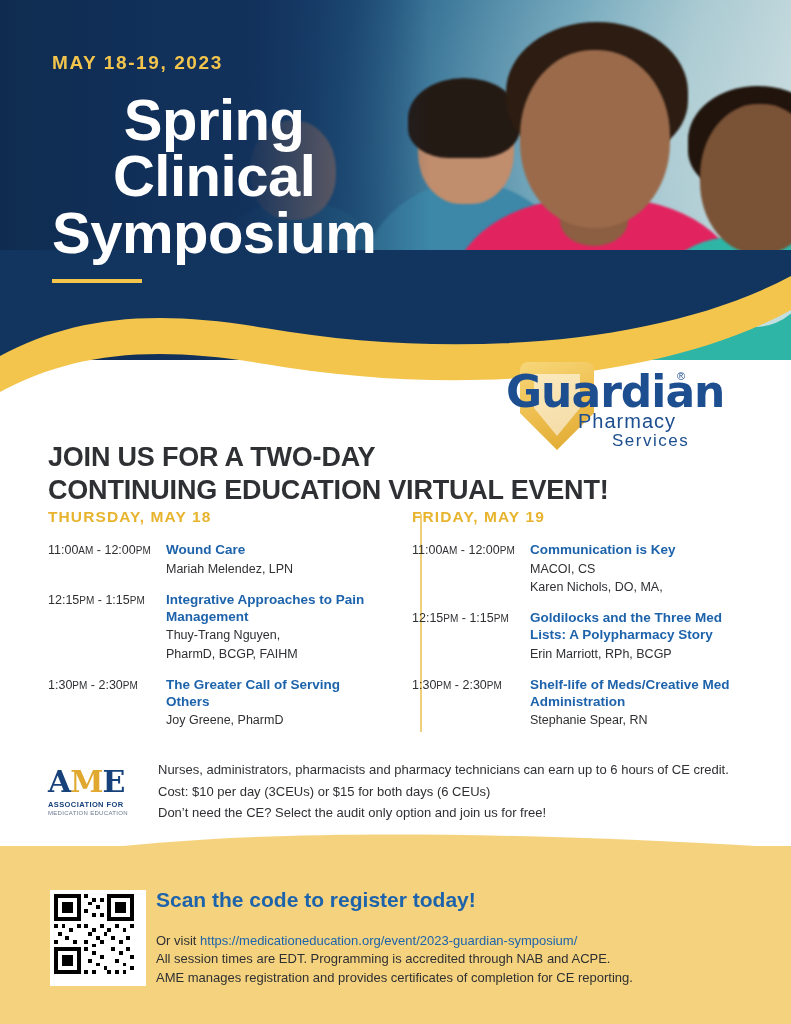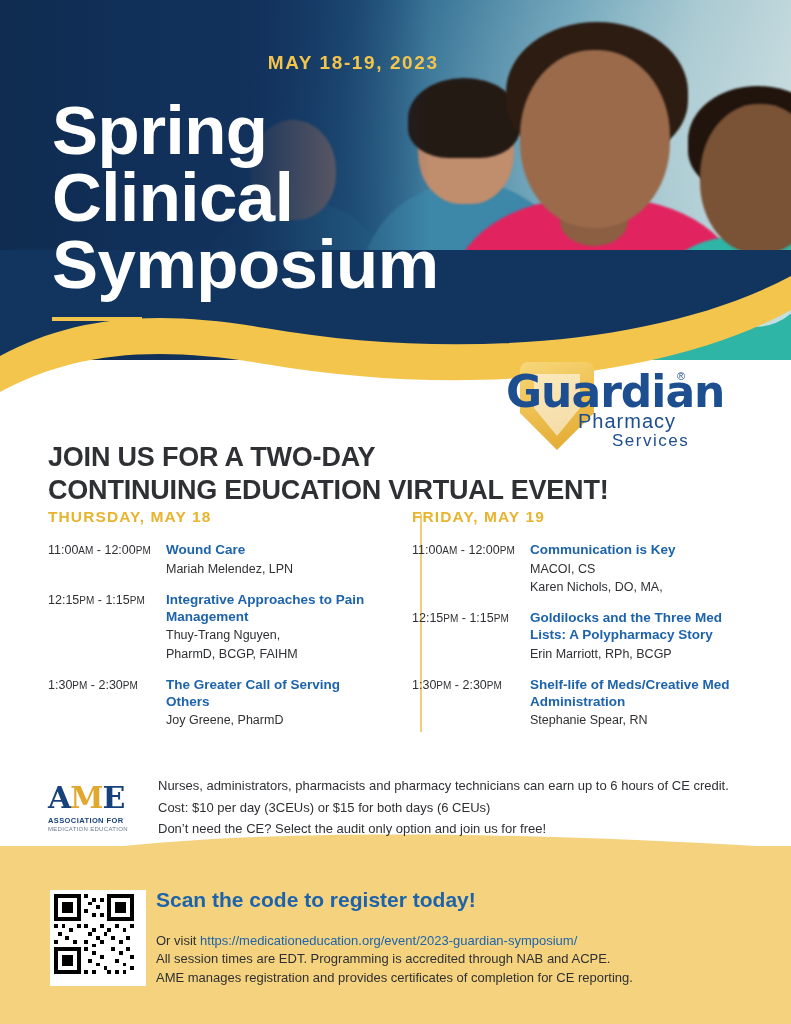--- a/index.html
+++ b/index.html
@@ -68,29 +68,29 @@
   .gold-wave {
     position: absolute; left: 0; top: 270px; width: 791px; height: 190px;
   }
 
   .hero-text { position: absolute; left: 52px; top: 52px; z-index: 5; }
   .hero-date {
     color: #f3c54d;
     font-size: 19px;
     letter-spacing: 1.6px;
     font-weight: bold;
-    margin-bottom: 24px;
-    text-align: right;
+    margin-bottom: 18px;
   }
   .hero-title {
     color: #ffffff;
-    font-size: 69px;
+    font-size: 58px;
     line-height: 0.97;
     font-weight: bold;
     letter-spacing: -0.5px;
+    text-align: center;
   }
   .hero-rule {
     margin-top: 18px;
     width: 90px; height: 4px; background: #f3c54d;
   }
 
   
   .guardian {
     position: absolute; left: 492px; top: 352px; width: 215px; height: 100px; z-index: 8;
   }
@@ -160,21 +160,21 @@
     line-height: 1.24;
   }
   .sess-speaker {
     color: #2f3033;
     font-size: 12.5px;
     line-height: 1.3;
     margin-top: 2px;
   }
 
   
-  .ame-block { position: absolute; left: 48px; top: 776px; width: 700px; z-index: 6; display: flex; }
+  .ame-block { position: absolute; left: 48px; top: 760px; width: 700px; z-index: 6; display: flex; }
   .ame-logo { width: 104px; flex: 0 0 104px; padding-top: 4px; }
   .ame-mark {
     font-size: 30px; font-weight: bold; color: #16417a; letter-spacing: -1px;
     font-family: "DejaVu Serif", serif;
   }
   .ame-mark .a-e { color: #16417a; }
   .ame-mark .m { color: #e0a82f; }
   .ame-l1 { font-size: 7.5px; color: #16417a; font-weight: bold; letter-spacing: .4px; margin-top: 1px; }
   .ame-l2 { font-size: 6px; color: #6a7890; letter-spacing: .3px; margin-top: 1px; }
   .ame-text { padding-top: 2px; }

